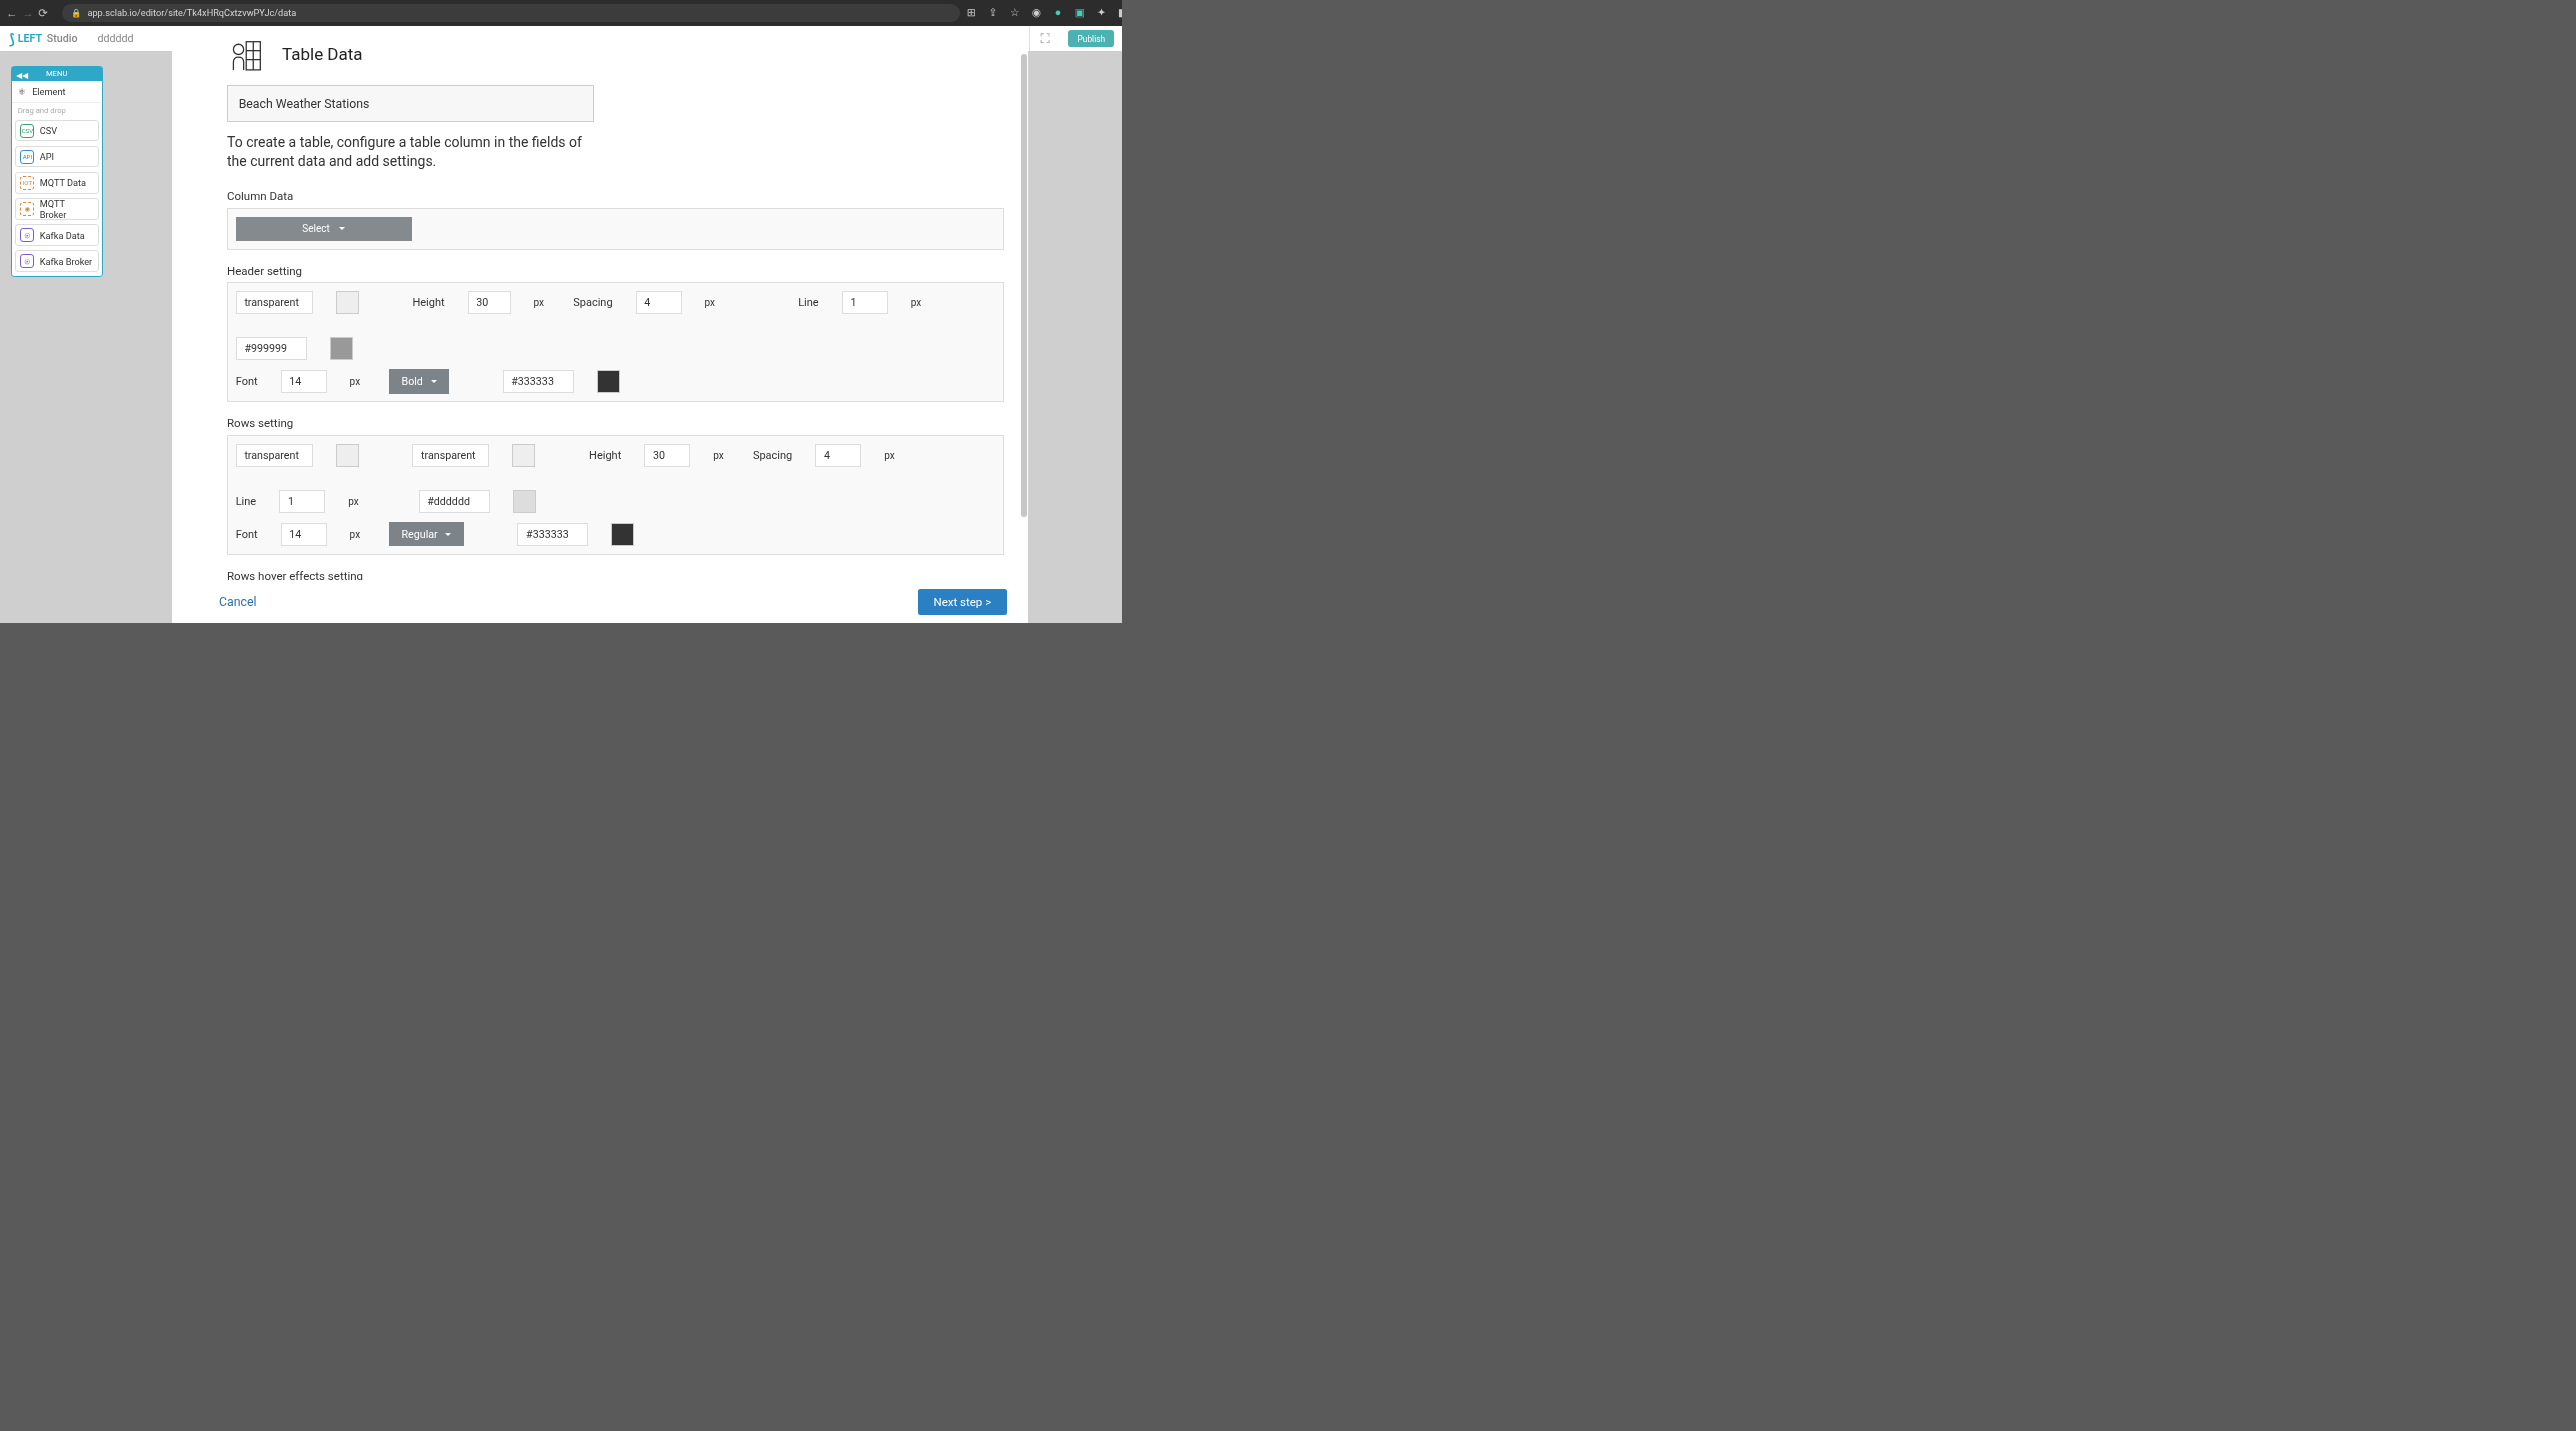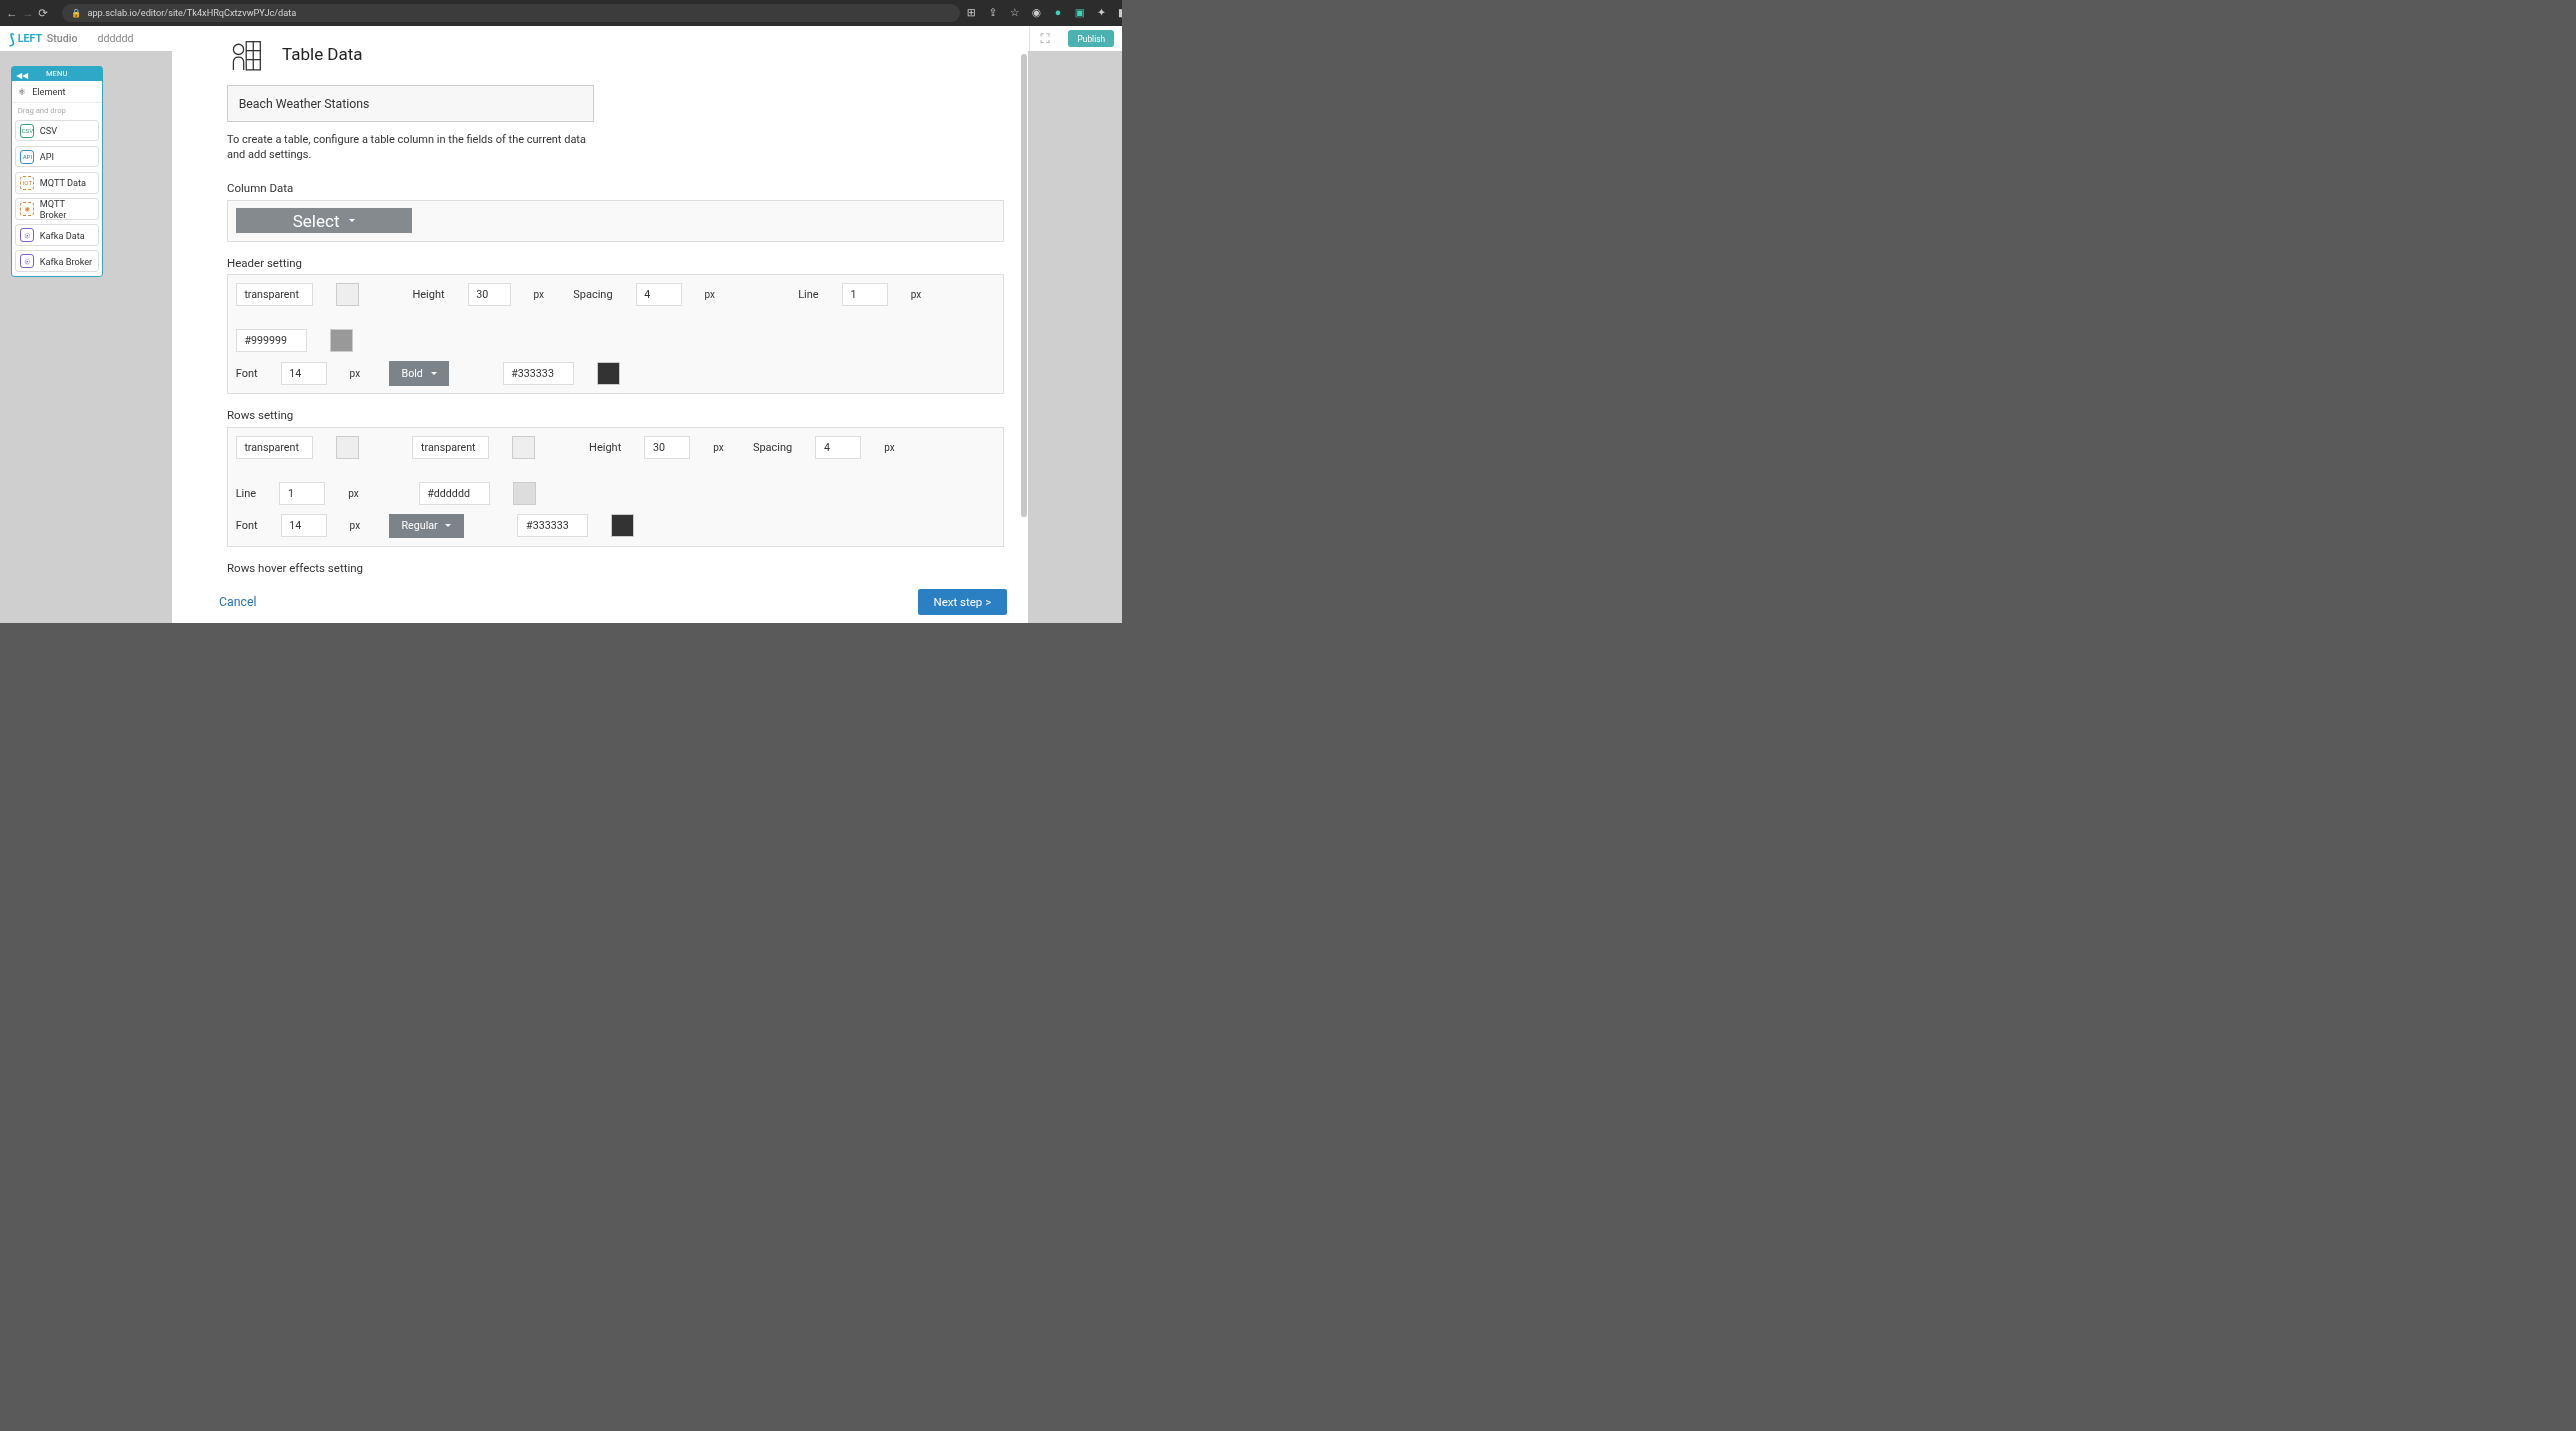--- a/index.html
+++ b/index.html
@@ -44,31 +44,31 @@
   .modal { position:absolute; top:26px; left:172px; width:856px; bottom:0; background:#fff; display:flex; flex-direction:column;padding-left:24px;}
   .modal-body { flex:1; overflow:auto; padding: 7.7px 24.5px 3.1px 31px; }
   .modal-scroll { position:absolute; top:28px; right:0; width:7.7px; bottom:43px; }
   .scroll-thumb{ position:absolute; top:0; width:6.1px; left:0.8px; height:88%; background:#c6c6c6; border-radius:3.1px;}
 
   .title-row { display:flex; align-items:center; gap:14px; margin-bottom:10.7px;}
   .title-ic { width:41px; height:41px; }
   .page-title{ font-size:17px; color:#222; font-weight:400;}
 
   .name-box { width:367px; height:37px; border:0.8px solid #ccc; background:#f7f7f7; display:flex; align-items:center; padding:0 10.7px; font-size:12.3px; color:#333; margin-bottom:10.7px;}
-  .hint { font-size:11px; color:#333; max-width:361px; line-height:1.35; margin-bottom:18.4px;}
+  .hint { font-size:14px; color:#333; max-width:361px; line-height:1.35; margin-bottom:18.4px;}
 
   .search-row{ display:flex; align-items:center; gap:12.3px; margin-bottom:43px;}
   .chk { width:10.7px; height:10.7px; border:0.8px solid #bbb; background:#fff;}
   .chk-lbl{font-size:10.7px; color:#333;}
   .dd-btn { background:#7c8489; color:#fff; border:none; height:24.5px; padding:0 12.3px; font-size:10.7px; display:flex; align-items:center; gap:7.7px; cursor:pointer;}
   .dd-btn .caret, .sel-btn .caret { width:0;height:0;border-left:3.1px solid transparent;border-right:3.1px solid transparent;border-top:3.8px solid #fff;}
 
   .section-lbl{ font-size:11.5px; color:#333; margin-bottom:4.6px;}
   .panel { border:0.8px solid #ddd; background:#f9f9f9; padding:7.7px 7.7px; margin-bottom:14px;}
-  .sel-btn { background:#848a8e; color:#fff; border:none; height:24.5px; width:176px; display:flex; align-items:center; justify-content:center; gap:9.2px; font-size:17px; cursor:pointer;}
+  .sel-btn { background:#848a8e; color:#fff; border:none; height:24.5px; width:176px; display:flex; align-items:center; justify-content:center; gap:9.2px; font-size:10px; cursor:pointer;}
 
   .row { display:flex; align-items:center; gap:23px; flex-wrap:wrap;}
   .row + .row { margin-top:9.2px;}
   .field-lbl{ font-size:11px; color:#333;}
   .txt { height:23px; border:0.8px solid #ddd; background:#fff; padding:0 7.7px; font-size:10.7px; color:#333;}
   .txt.w100{width:77px;} .txt.w60{width:46px;} .txt.w56{width:43px;} .txt.w92{width:71px;}
   .swatch{ width:23px; height:23px; border:0.8px solid #ccc;}
   .unit{font-size:10px; color:#333; margin-right:6.1px;}
   .gap-sm{ width:7.7px;} .gap-md{width:31px;}
 

